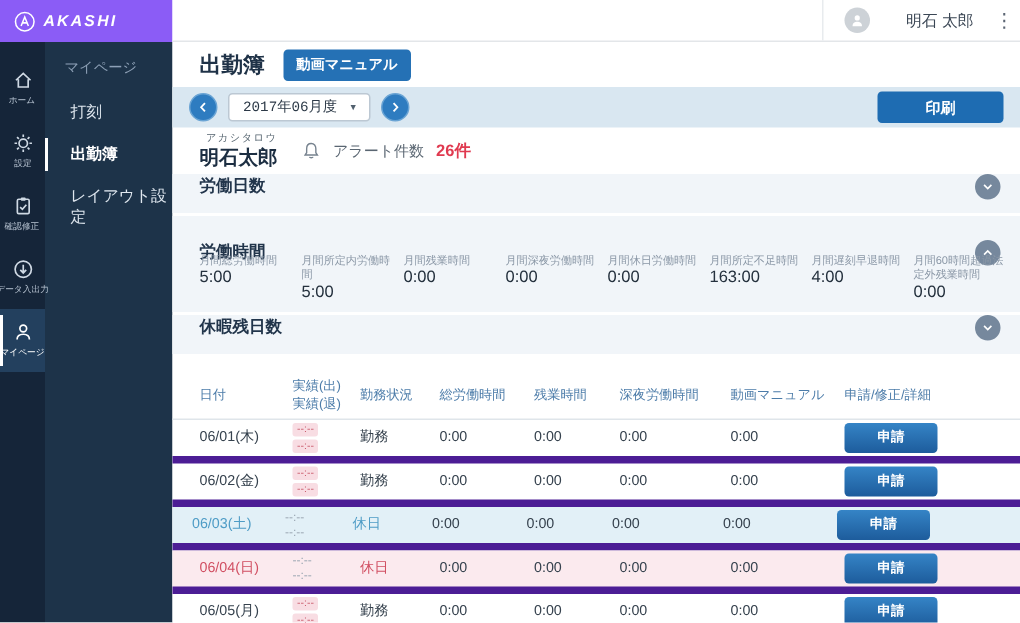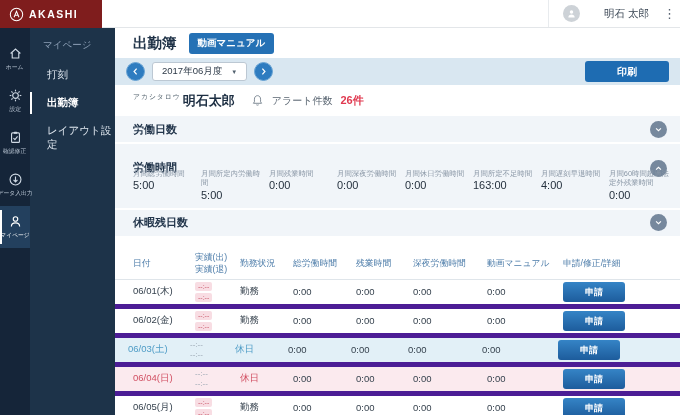--- a/index.html
+++ b/index.html
@@ -2,21 +2,21 @@
 <html><head>
 <meta charset="utf-8">
 <style>
   * { margin:0; padding:0; box-sizing:border-box; }
   html,body { width:680px; height:415px; overflow:hidden; }
   body { font-family:"Liberation Sans","DejaVu Sans",sans-serif; background:#fff; color:#2b3a4a; }
   .app { width:680px; height:415px; display:flex; flex-direction:column; overflow:hidden; }
 
   
   .topbar { height:28px; display:flex; flex:none; }
-  .logo-area { width:102px; background:#7f1d1d; display:flex; align-items:center; padding-left:9px; gap:5px; }
+  .logo-area { width:115px; background:#8b5cf6; display:flex; align-items:center; padding-left:9px; gap:5px;font-style:italic; }
   .logo-mark { flex:none; }
   .logo-text { color:#fff; font-size:10.5px; font-weight:bold; letter-spacing:1.5px; }
   .topbar-main { flex:1; background:#fff; border-bottom:1px solid #e3e6e9; display:flex; align-items:center; justify-content:flex-end; }
   .user-block { height:100%; display:flex; align-items:center; gap:24px; padding:0 10px 0 14px; border-left:1px solid #e8ebee; }
   .avatar { width:17px; height:17px; border-radius:50%; background:#cdd2d7; display:flex; align-items:center; justify-content:center; }
   .user-name { font-size:10.5px; color:#3a4654; }
   .kebab { font-size:13px; color:#5a6472; padding:0 4px; cursor:pointer; }
 
   
   .cols { flex:1; display:flex; min-height:0; }
@@ -33,33 +33,33 @@
   .submenu-item.selected::before { content:""; position:absolute; left:0; top:3px; bottom:3px; width:2px; background:#fff; }
 
   
   .main { flex:1; background:#fff; display:flex; flex-direction:column; min-width:0; }
   .page-header { height:30px; flex:none; display:flex; align-items:center; gap:12px; padding-left:18px; }
   .page-title { font-size:14.5px; font-weight:bold; color:#1f3247; }
   .manual-btn { background:#2571b5; color:#fff; font-size:9.5px; font-weight:bold; border:none; border-radius:3px; padding:4px 9px; cursor:pointer; }
 
   .date-bar { height:27px; flex:none; background:#d9e7f1; display:flex; align-items:center; gap:7px; padding:0 11px; }
   .circle-btn { width:19px; height:19px; border-radius:50%; background:#2e7cc0; border:1px solid #6aa4d4; display:flex; align-items:center; justify-content:center; cursor:pointer; flex:none; }
-  .period-select { background:#fff; border:1px solid #bcc8d3; border-radius:3px; height:19px; display:flex; align-items:center; gap:9px; padding:0 9px; font-size:9.5px; color:#2c3947; cursor:pointer; }
+  .period-select { background:#fff; border:1px solid #bcc8d3; border-radius:3px; height:19px; display:flex; align-items:center; gap:9px; padding:0 9px; font-size:9.5px; color:#2c3947; cursor:pointer;font-family:Liberation Mono, monospace; }
   .caret { font-size:6px; color:#51606e; }
   .date-bar .spacer { flex:1; }
   .print-btn { background:#1e6cb2; color:#fff; font-size:10px; font-weight:bold; border:none; border-radius:3px; width:84px; height:21px; cursor:pointer; }
 
   .employee-row { height:31px; flex:none; display:flex; align-items:center; padding-left:18px; gap:8px; }
-  .name-block { display:flex; flex-direction:row; line-height:1; gap:2px; margin-right:8px; }
+  .name-block { display:flex; flex-direction:column; line-height:1; gap:2px; margin-right:8px;align-items:flex-end; }
   .furigana { font-size:6.8px; color:#55646f; letter-spacing:1px; }
   .emp-name { font-size:13px; font-weight:bold; color:#1c2e42; }
   .alert-label { font-size:10px; color:#5a6672; }
   .alert-count { font-size:11px; font-weight:bold; color:#e03a50; }
 
-  .section-bar { background:#f1f5f9; height:26px; flex:none; display:flex; align-items:center; padding:0 13px 0 18px; margin-bottom:2px; }
+  .section-bar { background:#f1f5f9; height:26px; flex:none; display:flex; padding:0 13px 0 18px; margin-bottom:2px; }
   .section-title { font-size:11px; font-weight:bold; color:#22354b; flex:1; }
   .chev-circle { width:17px; height:17px; border-radius:50%; background:#76889d; display:flex; align-items:center; justify-content:center; cursor:pointer; flex:none; }
 
   .section-hours { background:#f1f5f9; flex:none; margin-bottom:2px; padding-bottom:7px; }
   .section-hours .head { height:25px; display:flex; align-items:flex-start; padding:16px 13px 0 18px; }
   .stats-grid { display:grid; grid-template-columns:repeat(8,68px); padding-left:18px; }
   .stat { padding-right:8px; }
   .stat-label { font-size:7.4px; color:#8a97a6; line-height:1.25; }
   .stat-value { font-size:11px; color:#25313e; margin-top:1px; }
 

